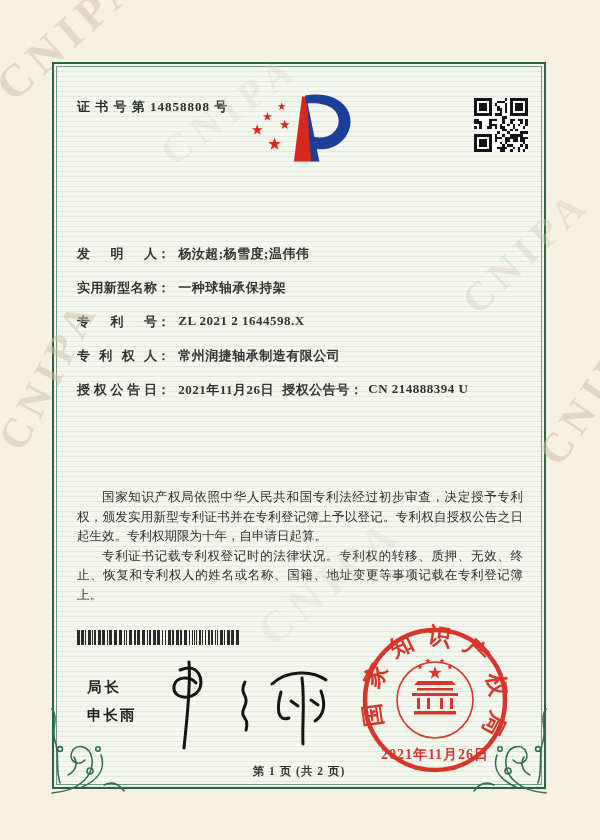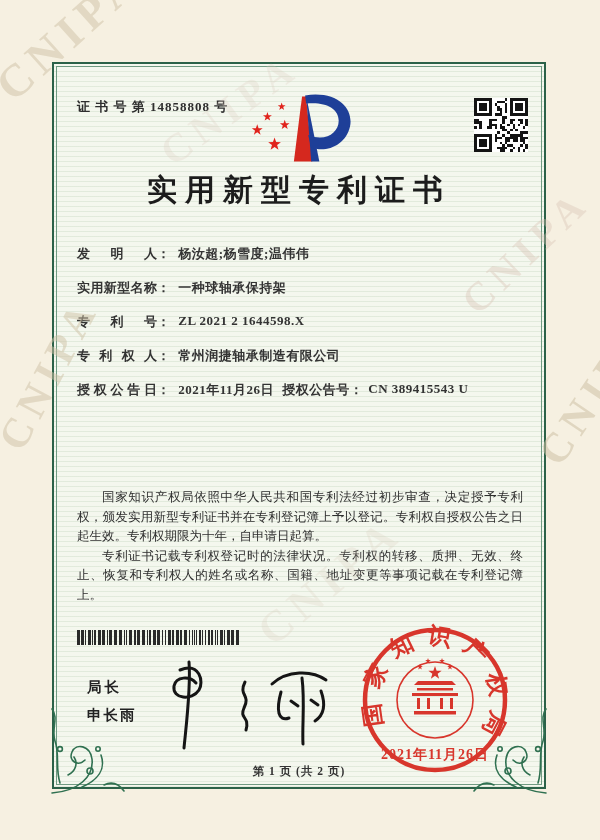--- a/index.html
+++ b/index.html
@@ -251,21 +251,20 @@
           <rect x="17" y="19" width="1" height="1" fill="#141414"></rect>
           <rect x="20" y="19" width="1" height="1" fill="#141414"></rect>
           <rect x="10" y="20" width="1" height="1" fill="#141414"></rect>
           <rect x="11" y="20" width="1" height="1" fill="#141414"></rect>
           <rect x="14" y="20" width="1" height="1" fill="#141414"></rect>
           <rect x="17" y="20" width="1" height="1" fill="#141414"></rect>
           <rect x="19" y="20" width="1" height="1" fill="#141414"></rect>
         </svg>
     </div>
 
-    <div class="title">实用新型专利证书</div>
 
     <div class="fields">
       <div class="frow">
         <span class="flabel">发明人</span><span class="fcolon">：</span>
         <span class="fvalue">杨汝超;杨雪度;温伟伟</span>
       </div>
       <div class="frow">
         <span class="flabel">实用新型名称</span><span class="fcolon">：</span>
         <span class="fvalue">一种球轴承保持架</span>
       </div>
@@ -273,21 +272,21 @@
         <span class="flabel">专利号</span><span class="fcolon">：</span>
         <span class="fvalue">ZL 2021 2 1644598.X</span>
       </div>
       <div class="frow">
         <span class="flabel">专利权人</span><span class="fcolon">：</span>
         <span class="fvalue">常州润捷轴承制造有限公司</span>
       </div>
       <div class="frow">
         <span class="flabel">授权公告日</span><span class="fcolon">：</span>
         <span class="fvalue">2021年11月26日</span>
-        <span class="fvalue grant-no-pair">授权公告号：</span><span class="fvalue">CN 389415543 U</span>
+        <span class="fvalue grant-no-pair">授权公告号：</span><span class="fvalue">CN 214888394 U</span>
       </div>
     </div>
 
     <div class="paras">
       <p>国家知识产权局依照中华人民共和国专利法经过初步审查，决定授予专利权，颁发实用新型专利证书并在专利登记簿上予以登记。专利权自授权公告之日起生效。专利权期限为十年，自申请日起算。</p>
       <p>专利证书记载专利权登记时的法律状况。专利权的转移、质押、无效、终止、恢复和专利权人的姓名或名称、国籍、地址变更等事项记载在专利登记簿上。</p>
     </div>
 
     <div class="barcode" id="barcode"><span class="bar" style="width: 3px;"></span><span class="gap" style="width: 1px;"></span><span class="bar" style="width: 3px;"></span><span class="gap" style="width: 1px;"></span><span class="bar" style="width: 1px;"></span><span class="gap" style="width: 2px;"></span><span class="bar" style="width: 3px;"></span><span class="gap" style="width: 1px;"></span><span class="bar" style="width: 1px;"></span><span class="gap" style="width: 1px;"></span><span class="bar" style="width: 2px;"></span><span class="gap" style="width: 2px;"></span><span class="bar" style="width: 3px;"></span><span class="gap" style="width: 1px;"></span><span class="bar" style="width: 3px;"></span><span class="gap" style="width: 2px;"></span><span class="bar" style="width: 1px;"></span><span class="gap" style="width: 1px;"></span><span class="bar" style="width: 3px;"></span><span class="gap" style="width: 2px;"></span><span class="bar" style="width: 3px;"></span><span class="gap" style="width: 2px;"></span><span class="bar" style="width: 3px;"></span><span class="gap" style="width: 2px;"></span><span class="bar" style="width: 1px;"></span><span class="gap" style="width: 1px;"></span><span class="bar" style="width: 1px;"></span><span class="gap" style="width: 2px;"></span><span class="bar" style="width: 3px;"></span><span class="gap" style="width: 2px;"></span><span class="bar" style="width: 2px;"></span><span class="gap" style="width: 1px;"></span><span class="bar" style="width: 3px;"></span><span class="gap" style="width: 2px;"></span><span class="bar" style="width: 3px;"></span><span class="gap" style="width: 2px;"></span><span class="bar" style="width: 1px;"></span><span class="gap" style="width: 1px;"></span><span class="bar" style="width: 2px;"></span><span class="gap" style="width: 2px;"></span><span class="bar" style="width: 3px;"></span><span class="gap" style="width: 1px;"></span><span class="bar" style="width: 3px;"></span><span class="gap" style="width: 2px;"></span><span class="bar" style="width: 1px;"></span><span class="gap" style="width: 2px;"></span><span class="bar" style="width: 1px;"></span><span class="gap" style="width: 2px;"></span><span class="bar" style="width: 3px;"></span><span class="gap" style="width: 1px;"></span><span class="bar" style="width: 2px;"></span><span class="gap" style="width: 2px;"></span><span class="bar" style="width: 3px;"></span><span class="gap" style="width: 1px;"></span><span class="bar" style="width: 2px;"></span><span class="gap" style="width: 2px;"></span><span class="bar" style="width: 3px;"></span><span class="gap" style="width: 2px;"></span><span class="bar" style="width: 1px;"></span><span class="gap" style="width: 2px;"></span><span class="bar" style="width: 1px;"></span><span class="gap" style="width: 1px;"></span><span class="bar" style="width: 1px;"></span><span class="gap" style="width: 1px;"></span><span class="bar" style="width: 1px;"></span><span class="gap" style="width: 2px;"></span><span class="bar" style="width: 2px;"></span><span class="gap" style="width: 1px;"></span><span class="bar" style="width: 1px;"></span><span class="gap" style="width: 2px;"></span><span class="bar" style="width: 1px;"></span><span class="gap" style="width: 2px;"></span><span class="bar" style="width: 2px;"></span><span class="gap" style="width: 1px;"></span><span class="bar" style="width: 2px;"></span><span class="gap" style="width: 2px;"></span><span class="bar" style="width: 1px;"></span><span class="gap" style="width: 1px;"></span><span class="bar" style="width: 1px;"></span><span class="gap" style="width: 2px;"></span><span class="bar" style="width: 3px;"></span><span class="gap" style="width: 1px;"></span><span class="bar" style="width: 1px;"></span><span class="gap" style="width: 2px;"></span><span class="bar" style="width: 3px;"></span><span class="gap" style="width: 1px;"></span><span class="bar" style="width: 3px;"></span><span class="gap" style="width: 2px;"></span><span class="bar" style="width: 3px;"></span><span class="gap" style="width: 2px;"></span></div>
 

